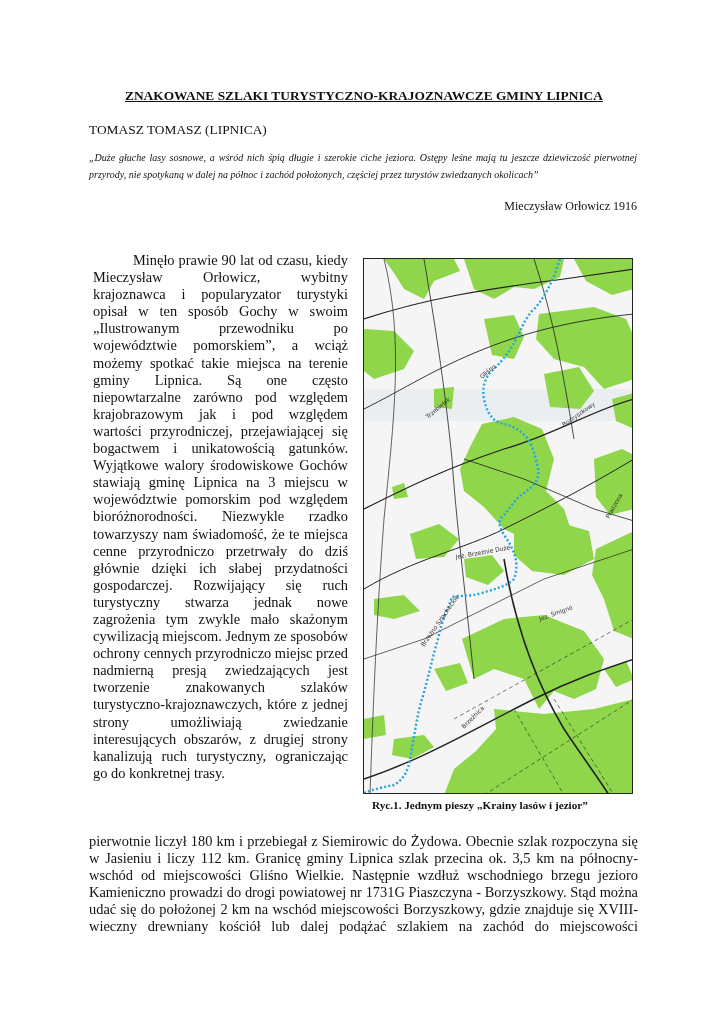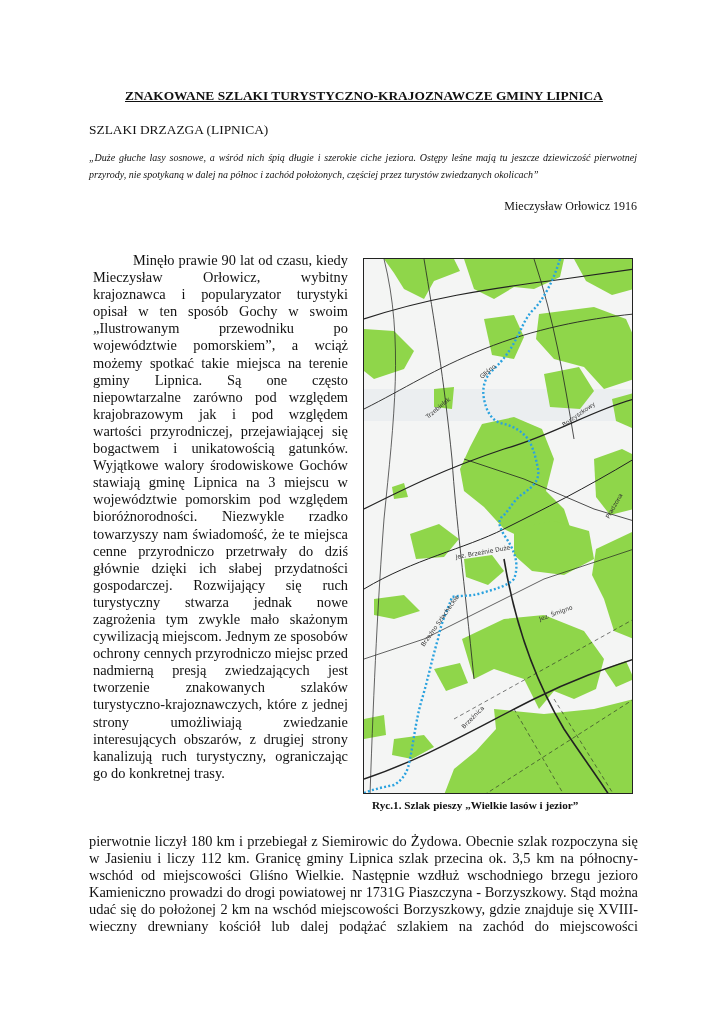--- a/index.html
+++ b/index.html
@@ -48,21 +48,21 @@
       position: absolute; left: 372px; top: 799px;
       font-size: 11.2px; font-weight: bold; white-space: nowrap;
     }
   </style>
 </head>
 <body>
 
 <div>
 
   <div class="title">ZNAKOWANE SZLAKI TURYSTYCZNO-KRAJOZNAWCZE GMINY LIPNICA</div>
-  <div class="author">SZLAKI DRZAZGA (LIPNICA)</div>
+  <div class="author">TOMASZ TOMASZ (LIPNICA)</div>
 
   <div class="quote">„Duże głuche lasy sosnowe, a wśród nich śpią długie i szerokie ciche jeziora. Ostępy leśne mają tu jeszcze dziewiczość pierwotnej przyrody, nie spotykaną w dalej na północ i zachód położonych, częściej przez turystów zwiedzanych okolicach”</div>
   <div class="quote-attr">Mieczysław Orłowicz 1916</div>
 
   <div class="col-left">
     <p class="indent">Minęło prawie 90 lat od czasu, kiedy Mieczysław Orłowicz, wybitny krajoznawca i popularyzator turystyki opisał w ten sposób Gochy w swoim „Ilustrowanym przewodniku po województwie pomorskiem”, a wciąż możemy spotkać takie miejsca na terenie gminy Lipnica. Są one często niepowtarzalne zarówno pod względem krajobrazowym jak i pod względem wartości przyrodniczej, przejawiającej się bogactwem i unikatowością gatunków. Wyjątkowe walory środowiskowe Gochów stawiają gminę Lipnica na 3 miejscu w województwie pomorskim pod względem bioróżnorodności. Niezwykle rzadko towarzyszy nam świadomość, że te miejsca cenne przyrodniczo przetrwały do dziś głównie dzięki ich słabej przydatności gospodarczej. Rozwijający się ruch turystyczny stwarza jednak nowe zagrożenia tym zwykle mało skażonym cywilizacją miejscom. Jednym ze sposobów ochrony cennych przyrodniczo miejsc przed nadmierną presją zwiedzających jest tworzenie znakowanych szlaków turystyczno-krajoznawczych, które z jednej strony umożliwiają zwiedzanie interesujących obszarów, z drugiej strony kanalizują ruch turystyczny, ograniczając go do konkretnej trasy.</p>
   </div>
 
   <div class="map-frame">
     <svg width="270" height="536" viewBox="0 0 270 536">
@@ -121,17 +121,17 @@
         <text x="200" y="168" transform="rotate(-35 200 168)">Borzyszkowy</text>
         <text x="245" y="260" transform="rotate(-60 245 260)">Pradzona</text>
         <text x="60" y="388" transform="rotate(-55 60 388)">Brzeźno Szlacheckie</text>
         <text x="92" y="300" transform="rotate(-10 92 300)">Jez. Brzeźnie Duże</text>
         <text x="176" y="362" transform="rotate(-20 176 362)">Jez. Śmigno</text>
         <text x="100" y="470" transform="rotate(-45 100 470)">Brzeźnica</text>
       </g>
     </svg>
   </div>
 
-  <div class="caption">Ryc.1. Szlak pieszy „Wielkie lasów i jezior”</div>
+  <div class="caption">Ryc.1. Jednym pieszy „Krainy lasów i jezior”</div>
 
   <div class="full-text">pierwotnie liczył 180 km i przebiegał z Siemirowic do Żydowa. Obecnie szlak rozpoczyna się w Jasieniu i liczy 112 km. Granicę gminy Lipnica szlak przecina ok. 3,5 km na północny-wschód od miejscowości Gliśno Wielkie. Następnie wzdłuż wschodniego brzegu jezioro Kamieniczno prowadzi do drogi powiatowej nr 1731G Piaszczyna - Borzyszkowy. Stąd można udać się do położonej 2 km na wschód miejscowości Borzyszkowy, gdzie znajduje się XVIII-wieczny drewniany kościół lub dalej podążać szlakiem na zachód do miejscowości</div>
 
 </div>
 
 </body></html>

